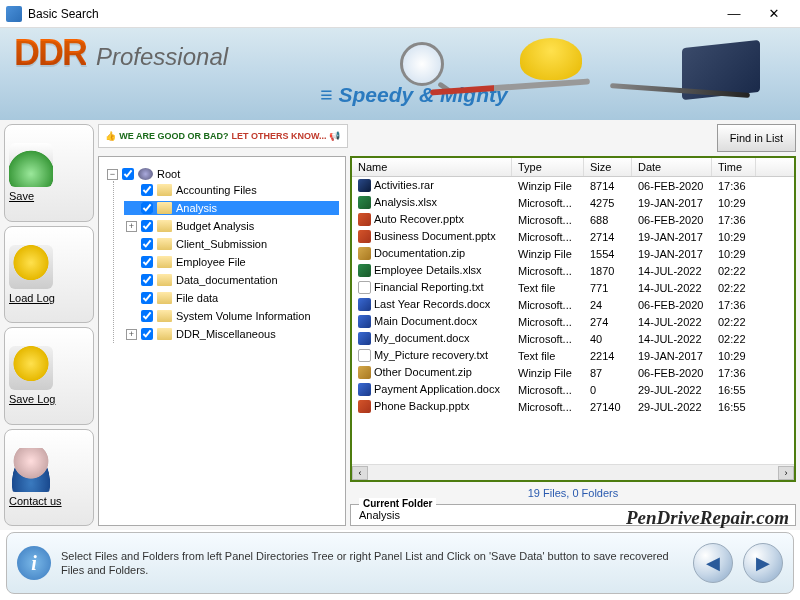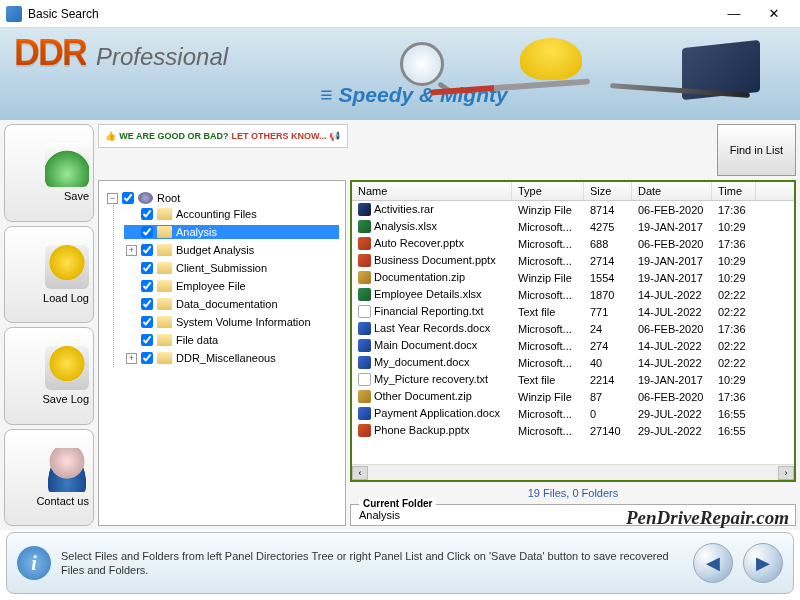--- a/index.html
+++ b/index.html
@@ -20,34 +20,34 @@
 .banner .mag { position:absolute; left:10px; top:6px; width:44px; height:44px; border:3px solid #888; border-radius:50%; background:radial-gradient(circle,#fff,#cde); }
 .banner .mag::after { content:""; position:absolute; right:-14px; bottom:-8px; width:18px; height:5px; background:#888; border-radius:3px; transform:rotate(35deg); }
 .banner .hat { position:absolute; left:130px; top:2px; width:62px; height:42px; background:radial-gradient(ellipse at 50% 30%,#ffe14d,#e6b800); border-radius:50% 50% 40% 40%; }
 .banner .book { position:absolute; right:10px; top:8px; width:78px; height:52px; background:linear-gradient(135deg,#3a4a6a,#1a2a4a); transform:skewY(-6deg); border-radius:4px; }
 .banner .screwdriver { position:absolute; left:40px; top:48px; width:160px; height:6px; background:linear-gradient(90deg,#c0392b 0 40%,#999 40% 100%); border-radius:3px; transform:rotate(-4deg); }
 .banner .pen { position:absolute; right:20px; top:52px; width:140px; height:5px; background:linear-gradient(90deg,#888,#222); border-radius:3px; transform:rotate(4deg); }
 
 .workarea { display: flex; height: 410px; padding: 4px; gap: 4px; background: #f5f5f5; }
 
 .leftbar { width: 90px; display: flex; flex-direction: column; gap: 4px; }
-.leftbtn { flex: 1; border: 1px solid #bbb; border-radius: 8px; background: linear-gradient(180deg,#fff,#e8e8e8); display: flex; flex-direction: column; align-items: flex-end; justify-content: center; font-size: 11px; cursor: pointer; padding: 4px; }
+.leftbtn { flex: 1; border: 1px solid #bbb; border-radius: 8px; background: linear-gradient(180deg,#fff,#e8e8e8); display: flex; flex-direction: column; align-items: flex-start; justify-content: center; font-size: 11px; cursor: pointer; padding: 4px; text-decoration: underline; }
 .lbicon { width: 44px; height: 44px; margin-bottom: 3px; border-radius: 6px; }
 .ic-save { background: radial-gradient(circle at 50% 70%,#9be89b,#3a9a3a 60%,transparent 62%), linear-gradient(180deg,#fff,#ccc); }
 .ic-load, .ic-log { background: radial-gradient(circle at 50% 40%,#ffe14d,#e6b800 50%,transparent 52%), linear-gradient(180deg,#f0f0f0,#ccc); }
 .ic-contact { background: radial-gradient(circle at 50% 30%,#fdd,#caa 45%,transparent 47%), radial-gradient(ellipse at 50% 80%,#3a7abf,#1a4a8f 60%,transparent 62%); }
 
 .centerpane { flex: 1; display: flex; flex-direction: column; gap: 4px; }
 .promo { height: 24px; border: 1px solid #ccc; background: #fff; display: flex; align-items: center; padding: 0 6px; font-size: 9px; font-family: monospace; }
 .promo .thumb { color: #2a7abf; }
 .promo .l1 { color: #1a6a1a; font-weight: bold; margin-left: 3px; }
 .promo .l2 { color: #c0392b; font-weight: bold; margin-left: 3px; }
 .promo .spk { color: #c0392b; margin-left: 3px; }
 .findbtn { margin-left: auto; }
-.findbtn { font-size: 11px; padding: 19px 12px; border: 1px solid #999; background: linear-gradient(180deg,#fff,#ddd); cursor:pointer; }
+.findbtn { font-size: 11px; padding: 7px 12px; border: 1px solid #999; background: linear-gradient(180deg,#fff,#ddd); cursor:pointer; }
 
 .mainpanes { flex: 1; display: flex; gap: 4px; }
 
 .tree { width: 248px; border: 1px solid #aaa; background: #fff; padding: 8px 6px; font-size: 11px; overflow: auto; }
 .tree ul { list-style: none; }
 .tree li { padding: 2px 0 2px 0; white-space: nowrap; }
 .tree .row { display: flex; align-items: center; gap: 4px; padding: 1px 2px; }
 .tree .row.selected { background: #2a8cff; color: #fff; }
 .tree .exp { width: 11px; height: 11px; border: 1px solid #999; display: inline-flex; align-items: center; justify-content: center; font-size: 9px; line-height: 1; cursor: pointer; color:#555; background:#fff; }
 .tree .noexp { width: 11px; display:inline-block; }
@@ -199,29 +199,29 @@
                     <input type="checkbox" class="chk" checked="" style="">
                     <span class="fold"></span>
                     <span>Data_documentation</span>
                   </div>
                 </li>
                 <li>
                   <div class="row">
                     <span class="noexp"></span>
                     <input type="checkbox" class="chk" checked="" style="">
                     <span class="fold"></span>
+                    <span>File data</span>
+                  </div>
+                </li>
+                <li>
+                  <div class="row">
+                    <span class="noexp"></span>
+                    <input type="checkbox" class="chk" checked="" style="">
+                    <span class="fold"></span>
                     <span>System Volume Information</span>
-                  </div>
-                </li>
-                <li>
-                  <div class="row">
-                    <span class="noexp"></span>
-                    <input type="checkbox" class="chk" checked="" style="">
-                    <span class="fold"></span>
-                    <span>File data</span>
                   </div>
                 </li>
                 <li>
                   <div class="row">
                     <span class="exp">+</span>
                     <input type="checkbox" class="chk" checked="" style="">
                     <span class="fold"></span>
                     <span>DDR_Miscellaneous</span>
                   </div>
                 </li>

